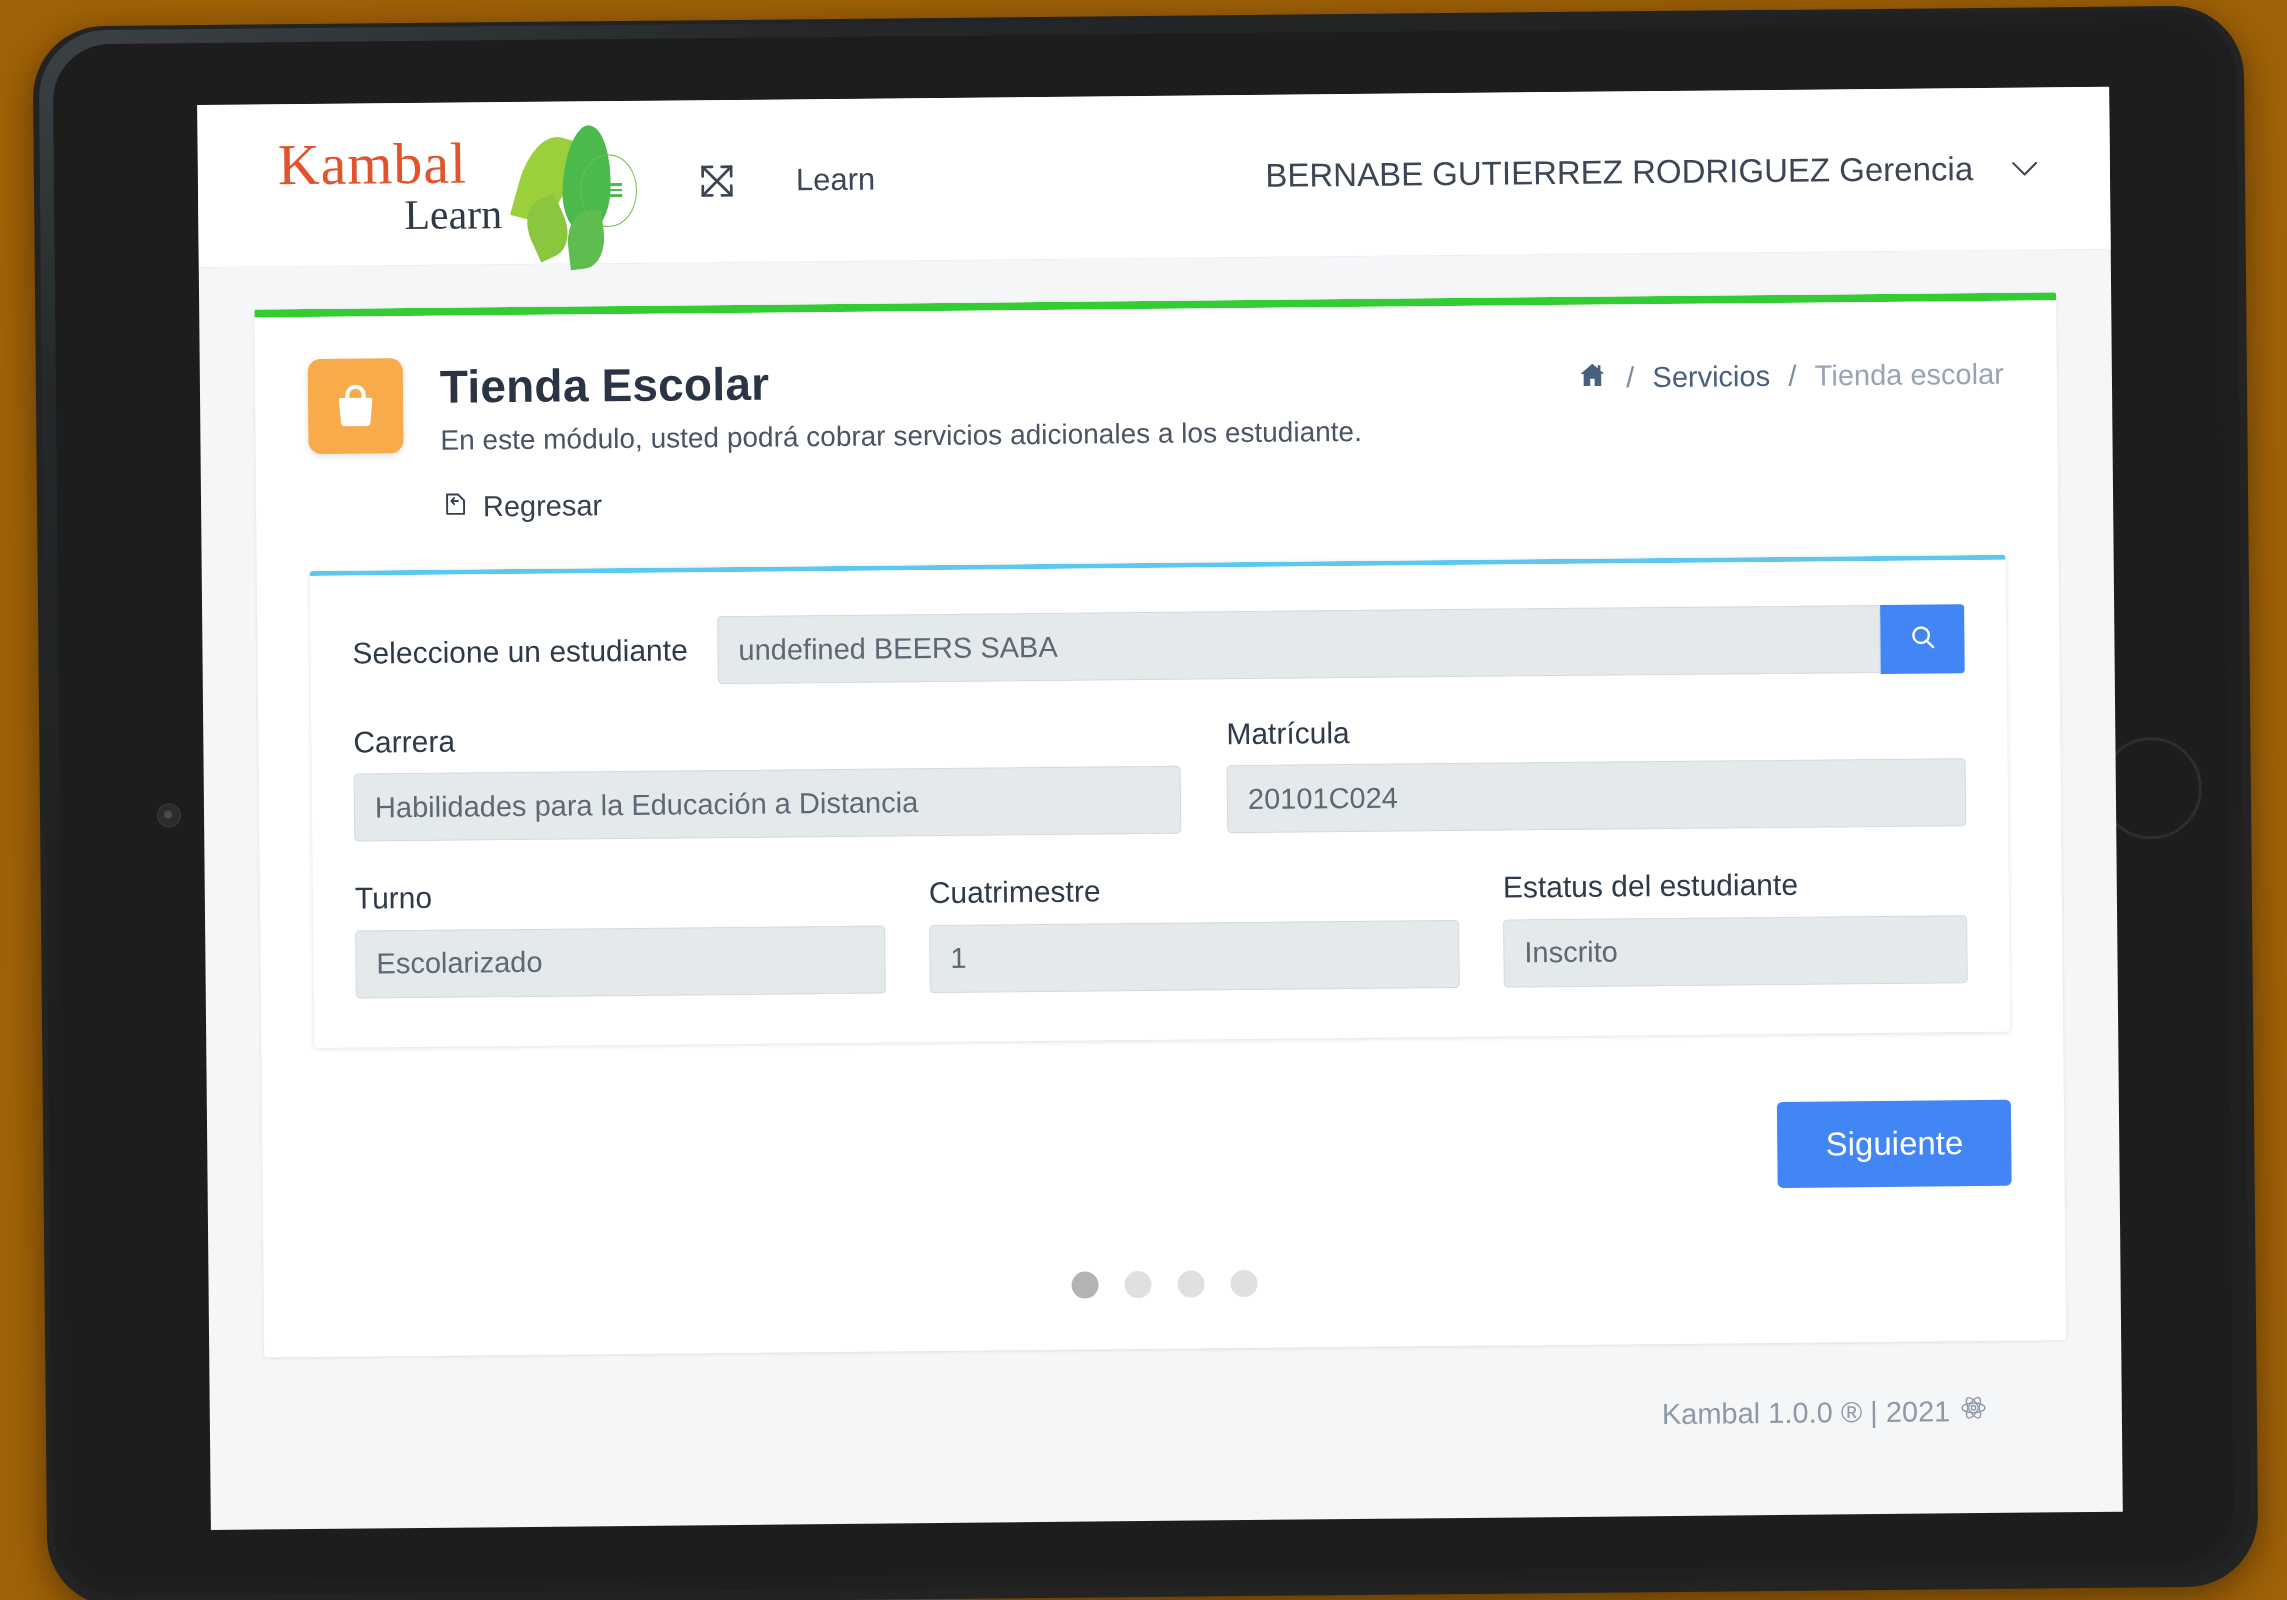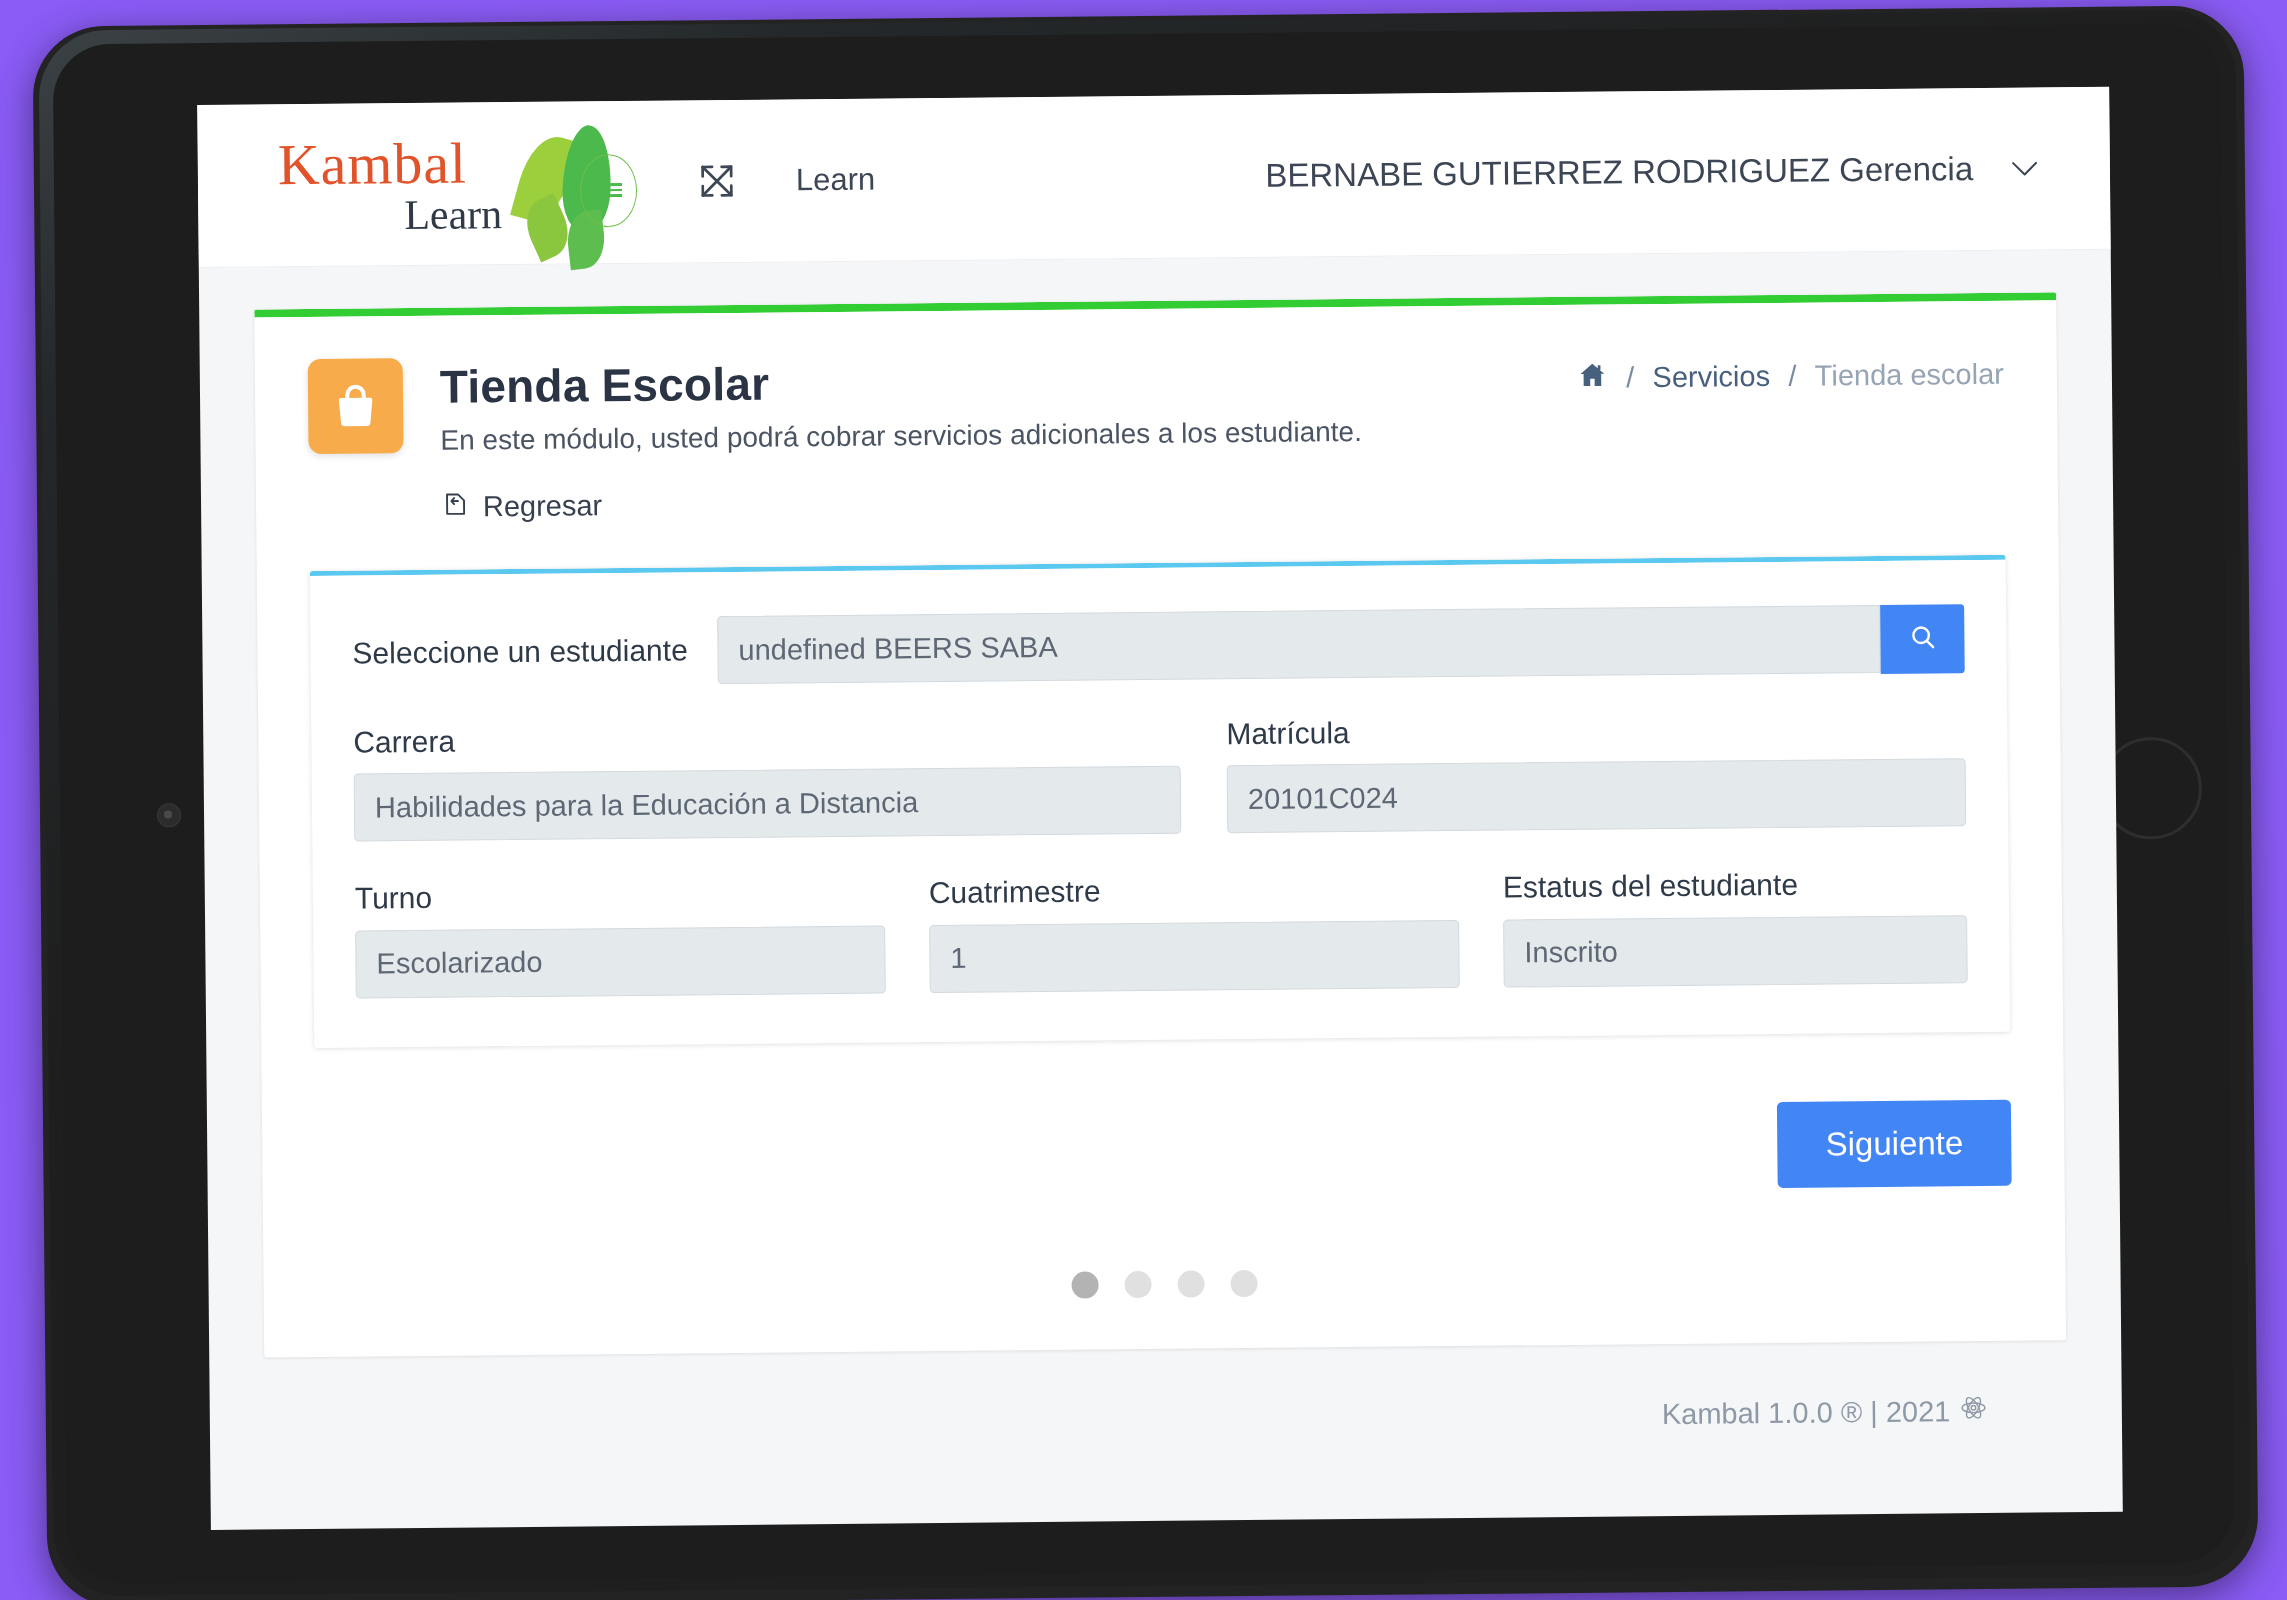--- a/index.html
+++ b/index.html
@@ -7,21 +7,21 @@
     width: 2288px; height: 1601px;
     background: #ffffff;
     font-family: "Liberation Sans", sans-serif;
     overflow: hidden;
   }
 
   
   #stage {
     position: relative;
     width: 2288px; height: 1601px;
-    background: #8b5cf6;
+    background: #a16207;
   }
   .device {
     position: absolute;
     left: 40px; top: 16.4px;
     width: 2211px; height: 1581px;
     transform: rotate(-0.55deg);
     transform-origin: 50% 50%;
   }
   .device-body {
     position: absolute;

